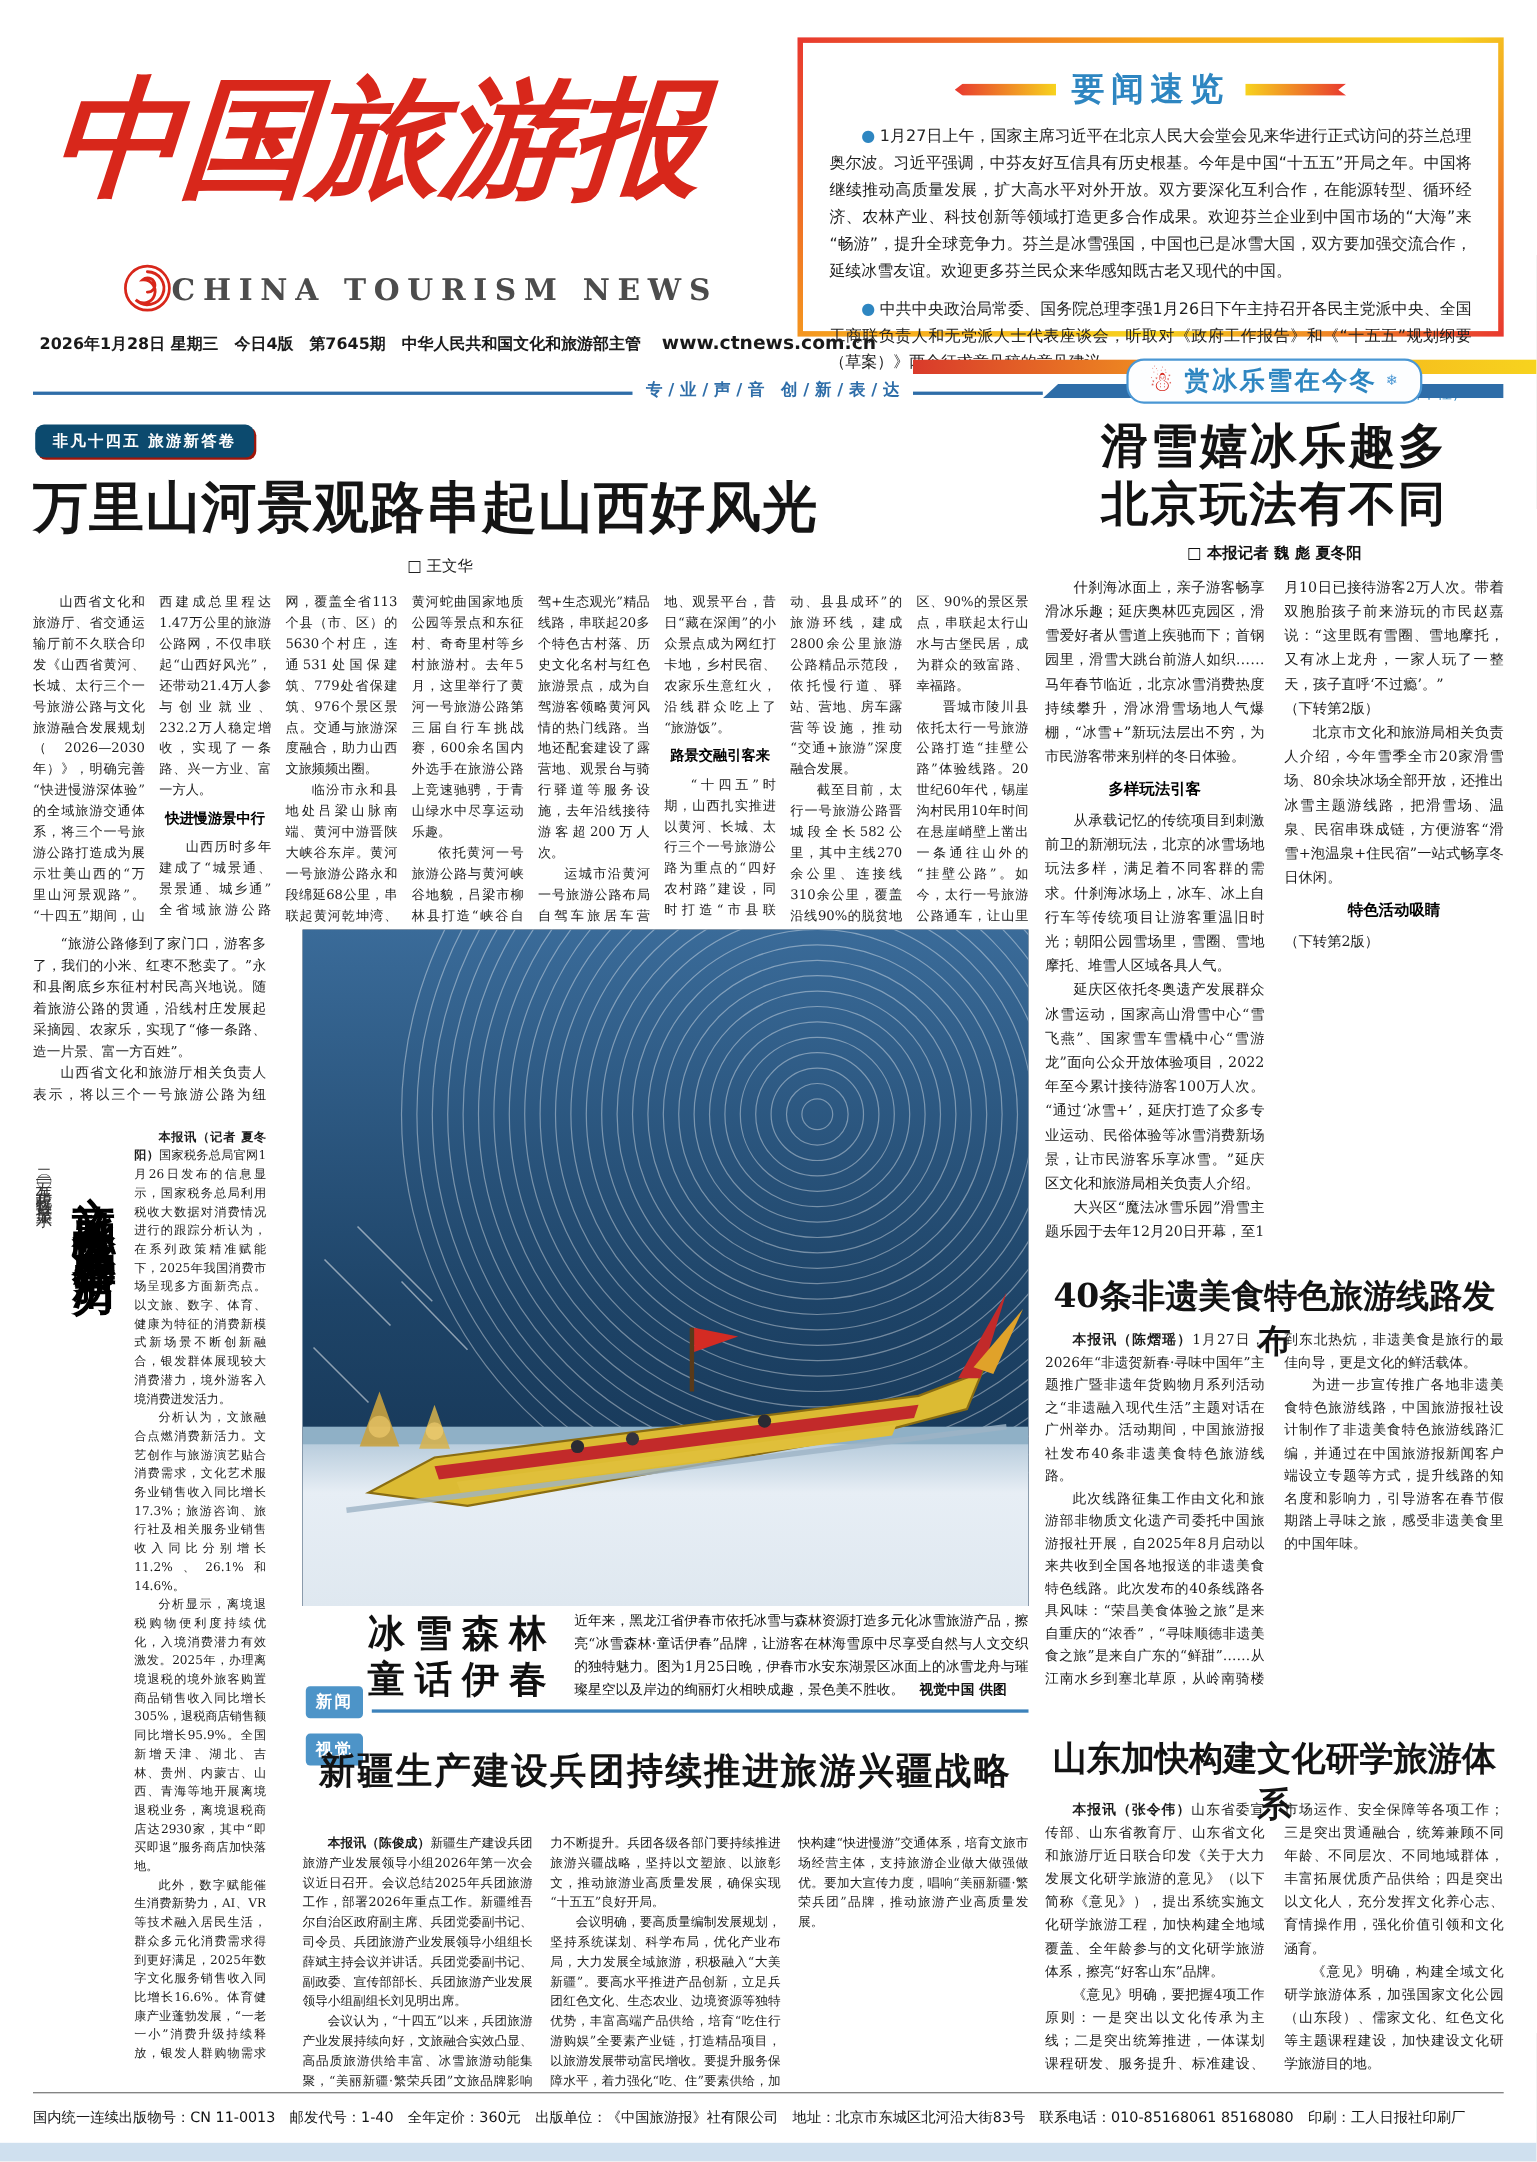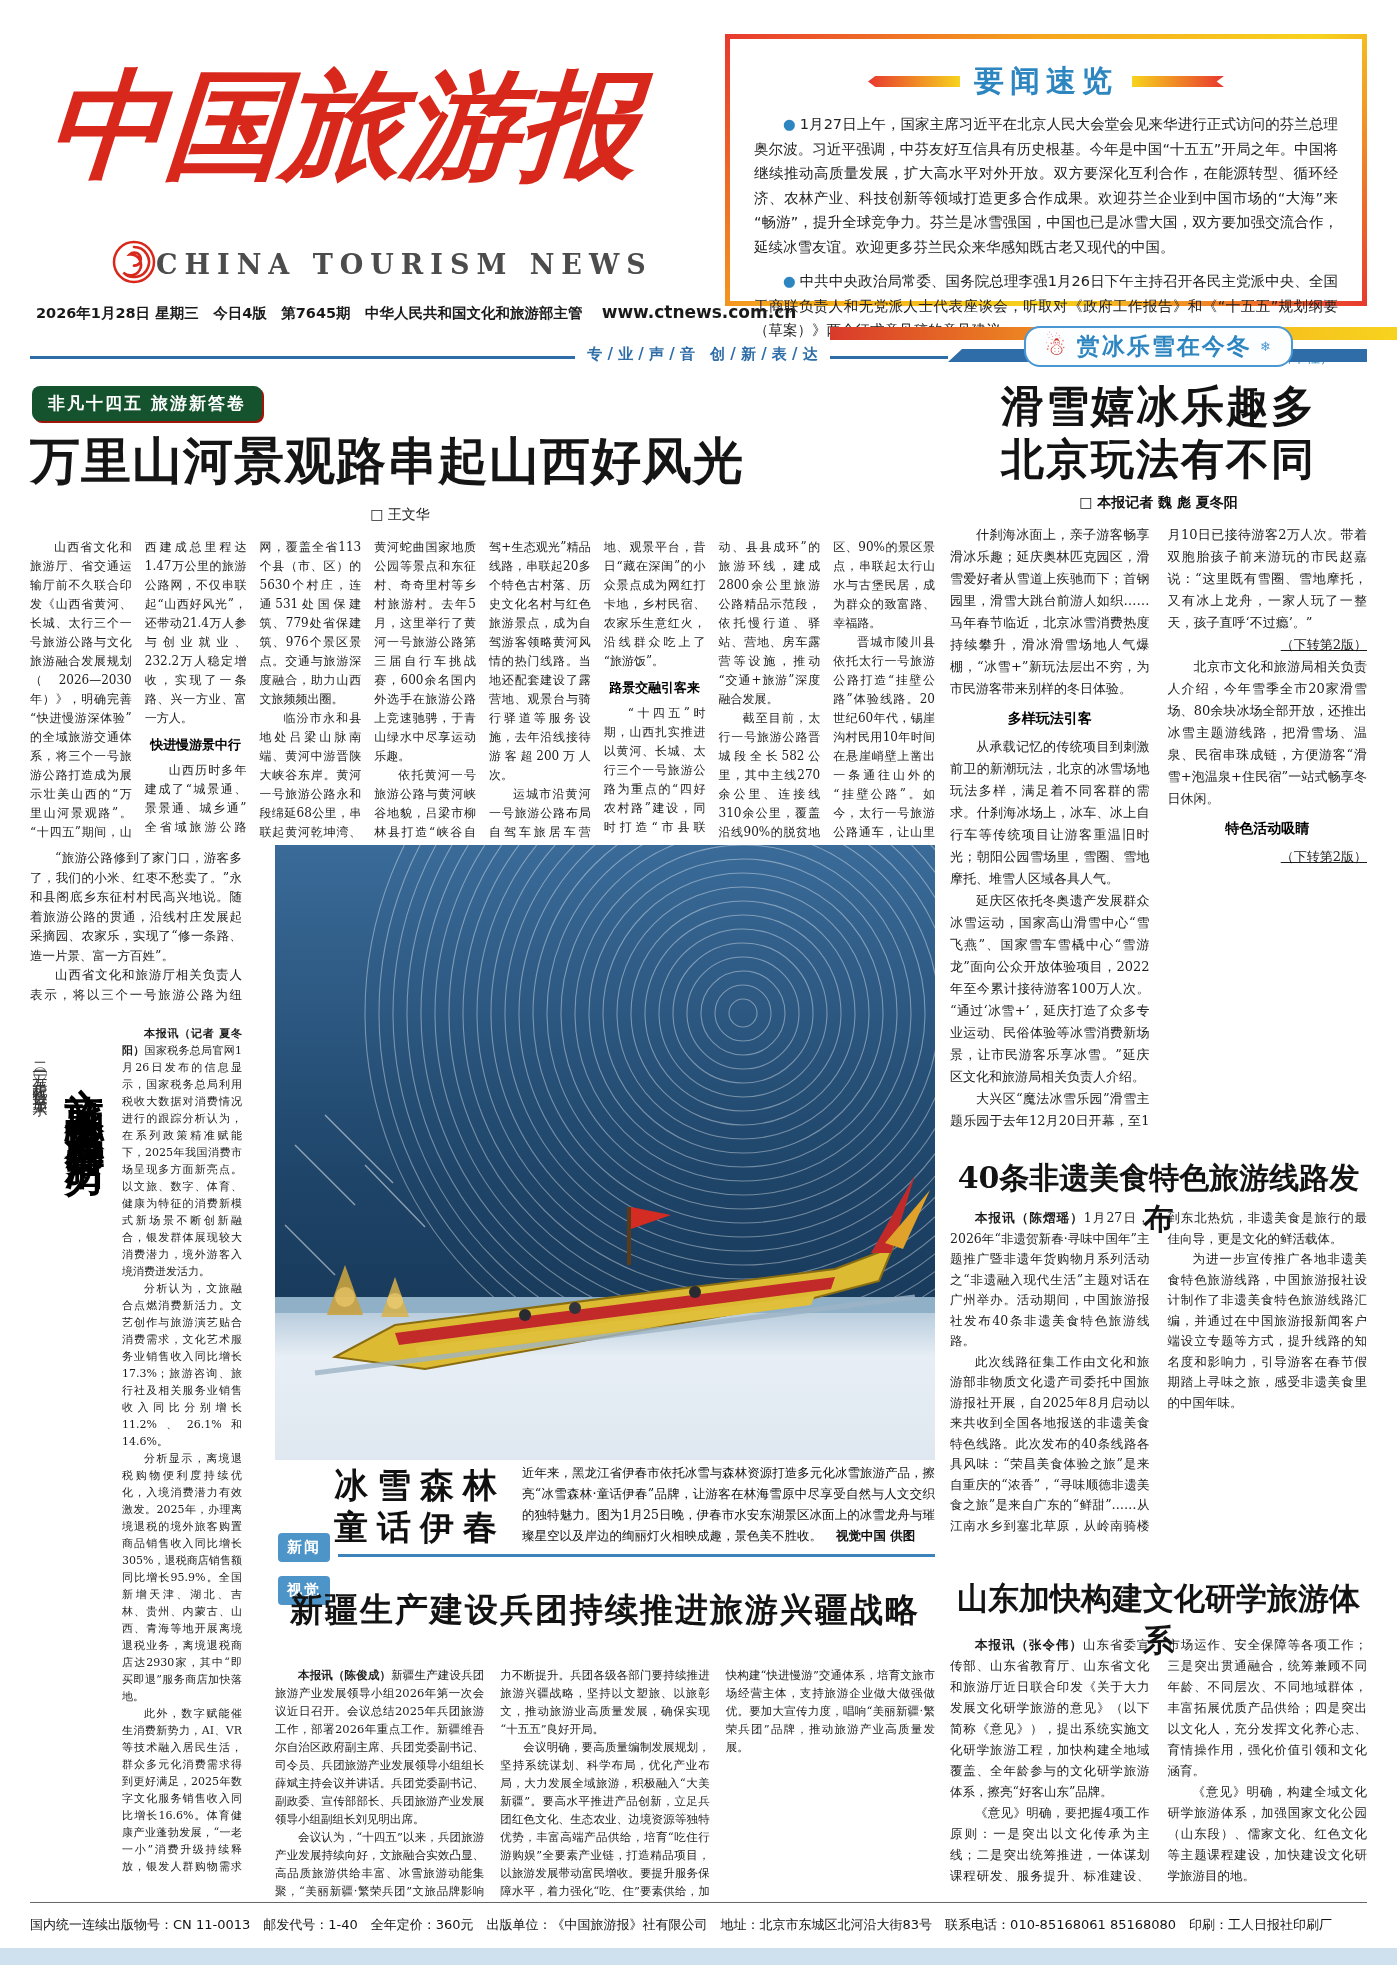--- a/index.html
+++ b/index.html
@@ -29,28 +29,28 @@
   #digest-body p{margin:10px 0 0;font-size:14.5px;line-height:24.5px;text-align:justify;text-indent:2em;color:#222;}
   #digest-body .dot{color:#2e86c1;margin-right:4px;}
   #digest-credit{text-align:right;font-size:14px;color:#2e86c1;margin-top:6px;padding-right:4px;}
   
   #orange-bar{left:830px;top:327px;width:567px;height:13px;background:linear-gradient(90deg,#d93a2b,#f5a51d,#f7d31e);}
   #blue-line-a{left:30px;top:356px;width:545px;height:3px;background:#2e6da8;}
   #slogan-text{left:575px;top:345px;width:255px;text-align:center;font-size:15px;font-weight:bold;color:#2e6da8;}
   #blue-line-b{left:830px;top:356px;width:118px;height:3px;background:#2e6da8;}
   #blue-bar{left:948px;top:349px;width:419px;height:13px;background:#2e6da8;clip-path:polygon(14px 0,100% 0,100% 100%,0 100%);}
   
-  #lead-badge{left:32px;top:386px;background:#14532d;color:#fff;font-size:17px;font-weight:bold;
+  #lead-badge{left:32px;top:386px;background:#0c4a6e;color:#fff;font-size:14px;font-weight:bold;
     padding:6px 16px;border-radius:8px;letter-spacing:2px;box-shadow:2px 2px 0 #a01509;}
   #lead-headline{left:30px;top:428px;width:740px;font-size:50px;font-weight:900;letter-spacing:1px;color:#151515;}
   #lead-byline{left:30px;top:506px;width:740px;text-align:center;font-size:14px;color:#222;}
   .colbody{column-fill:auto;overflow:hidden;text-align:justify;color:#1c1c1c;}
   .colbody p{margin:0;text-indent:2em;}
   .colbody h4{margin:7px 0;text-align:center;font-size:1.08em;color:#000;}
-  .colbody .jump{text-indent:0;text-align:right;text-decoration:underline;}
+  .colbody .jump{text-indent:0;text-align:left;}
   .colbody b{font-weight:bold;}
   #lead-body{left:30px;top:538px;width:905px;height:304px;column-count:8;column-gap:13px;
     font-size:12px;line-height:19px;}
   #lead-body2{left:30px;top:848px;width:212px;height:172px;column-count:1;
     font-size:12.5px;line-height:19.5px;}
   
   #tax-block{left:30px;top:1025px;width:216px;height:880px;display:flex;gap:9px;}
   #tax-label{writing-mode:vertical-rl;font-size:15px;letter-spacing:4px;color:#333;padding-top:26px;}
   #tax-headline{writing-mode:vertical-rl;font-size:40px;font-weight:900;letter-spacing:7px;color:#000;
     padding-top:30px;font-family:"DejaVu Serif","Liberation Serif",serif;}

